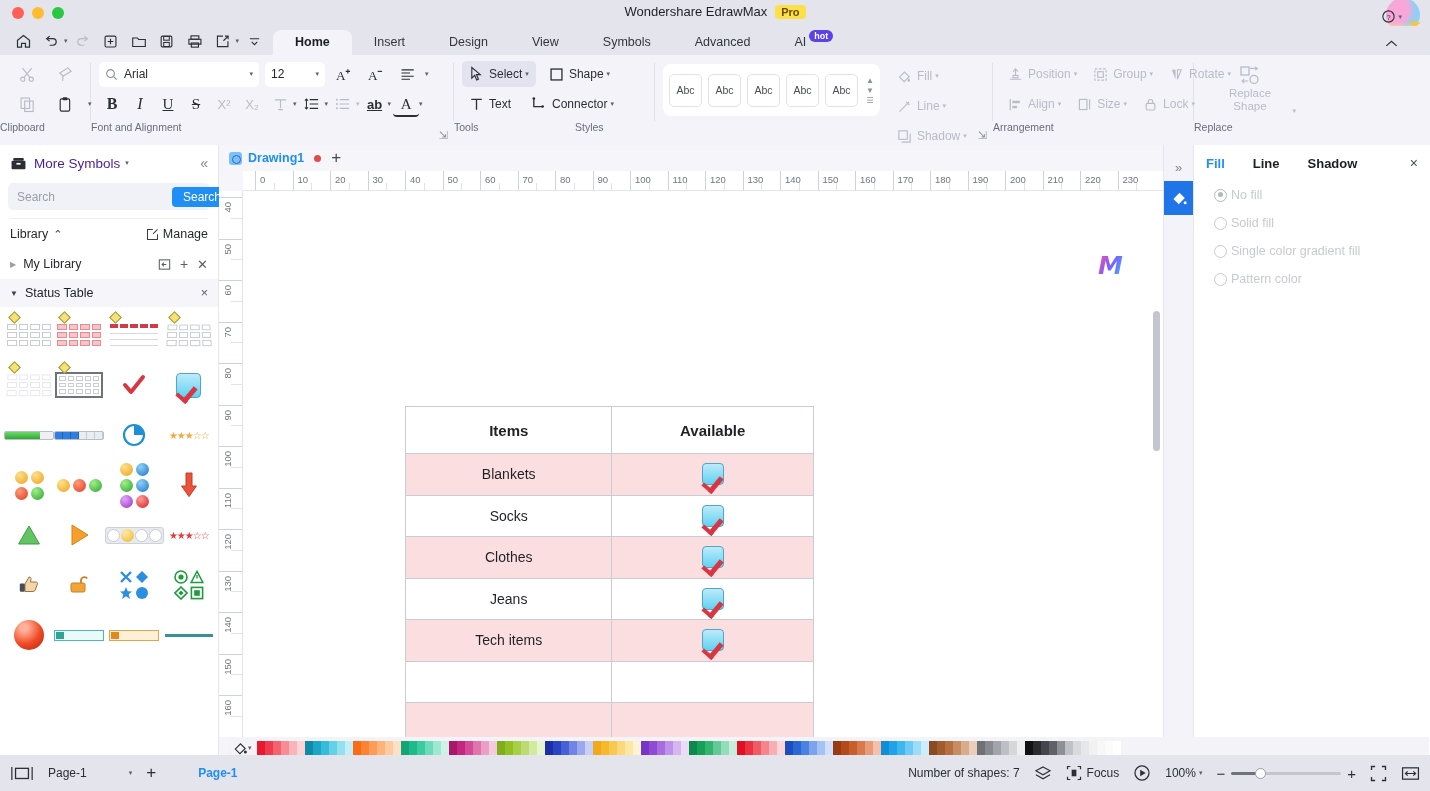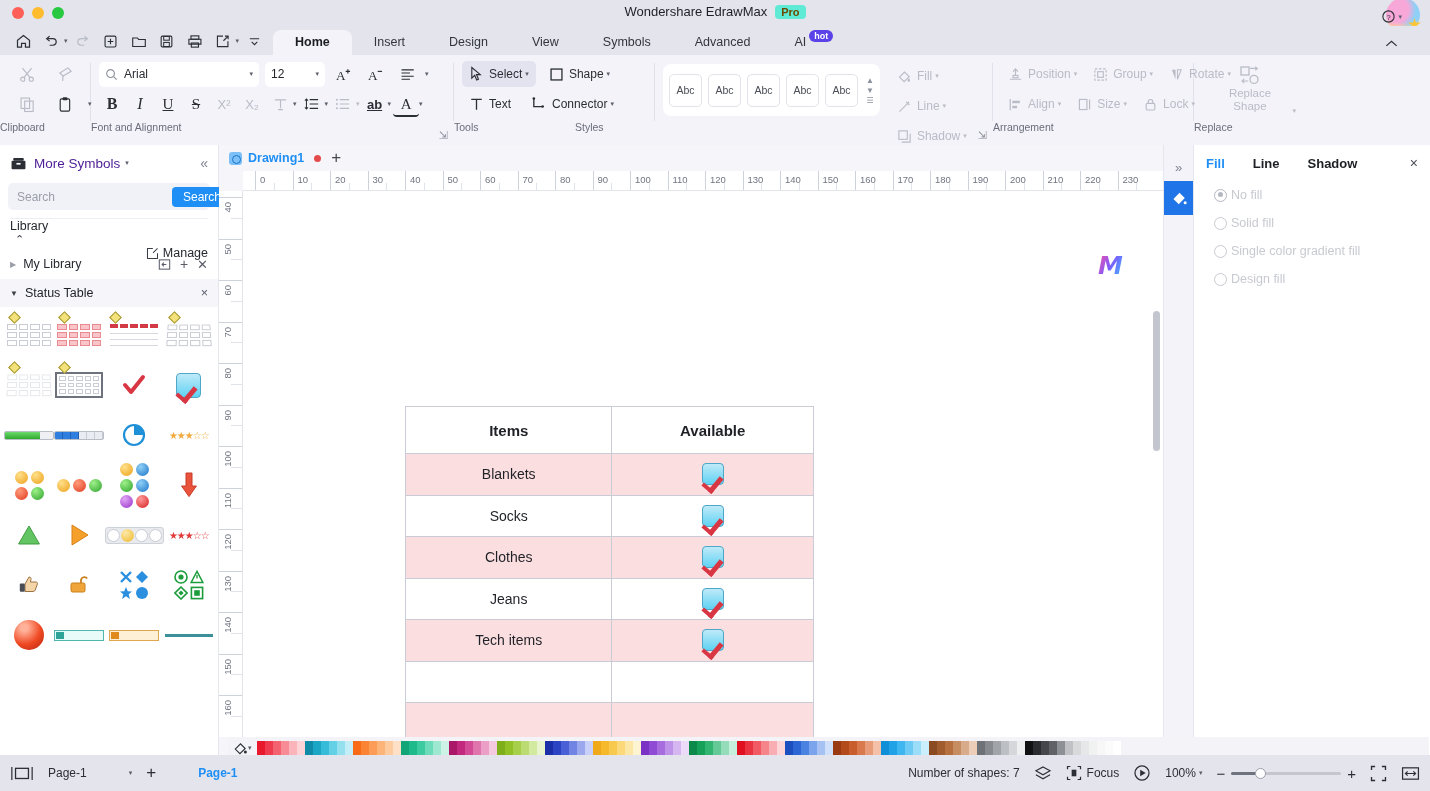--- a/index.html
+++ b/index.html
@@ -15,21 +15,21 @@
   .titlebar { height:26px; position:relative; background:#e3e4ec; }
   .traffic { position:absolute; left:12px; top:7px; display:flex; gap:8px; }
   .dot { width:12px; height:12px; border-radius:50%; }
   .dot.r{background:#ff5f57;} .dot.y{background:#febc2e;} .dot.g{background:#28c840;}
   .apptitle {
     position:absolute; left:0; right:0; top:4px; text-align:center;
     font-size:13px; color:#1e2026; display:flex; justify-content:center;
     align-items:center; gap:8px;
   }
   .pro-badge {
-    background:#5eead4; color:#6b4a00; font-size:11px; font-weight:bold;
+    background:#fde047; color:#6b4a00; font-size:11px; font-weight:bold;
     border-radius:4px; padding:1px 6px;
   }
   .avatar {
     position:absolute; right:10px; top:-2px; width:34px; height:34px; border-radius:50%;
     background:
       radial-gradient(circle at 30% 35%, #f7a8d8 0 38%, rgba(247,168,216,0) 60%),
       radial-gradient(circle at 70% 40%, #8fd0f7 0 35%, rgba(143,208,247,0) 58%),
       radial-gradient(circle at 50% 75%, #ffd98a 0 40%, rgba(255,217,138,0) 62%),
       conic-gradient(#ffb9e5,#c8b6ff,#9fe3ff,#ffd9a8,#ffb9e5);
   }
@@ -119,21 +119,21 @@
   .searchrow input {
     flex:1; border:0; background:transparent; outline:none; font-size:12px;
     font-family:inherit; color:#4a4d56;
   }
   .searchrow input::placeholder{ color:#9a9ea9; }
   .sbtn {
     background:#1f8ff5; color:#fff; font-size:12px; border-radius:4px;
     padding:3px 11px; cursor:pointer;
   }
   .divline { height:1px; background:#edeef3; margin:8px 10px 0; }
-  .librow { height:30px; display:flex; padding:0 10px; font-size:12.5px; color:#25282f;flex-direction:column; }
+  .librow { height:30px; display:flex; align-items:center; padding:0 10px; font-size:12.5px; color:#25282f; }
   .librow .mg { margin-left:auto; display:flex; align-items:center; gap:4px; cursor:pointer; }
   .mylib { height:30px; display:flex; align-items:center; padding:0 10px; font-size:12.5px; color:#25282f; gap:7px; }
   .mylib .acts { margin-left:auto; display:flex; align-items:center; gap:9px; color:#585c68; font-size:12px; }
   .sechead {
     height:28px; display:flex; align-items:center; padding:0 10px; gap:7px;
     font-size:12.5px; color:#1d1f25; background:#f6f6fa;
   }
   .sechead .x { margin-left:auto; color:#585c68; cursor:pointer; }
   .symgrid {
     display:grid; grid-template-columns:repeat(4,1fr); padding:6px 4px;
@@ -1280,21 +1280,21 @@
         <div class="opt">
             <span class="radio"></span>
             <span>Solid fill</span>
           </div>
         <div class="opt">
             <span class="radio"></span>
             <span>Single color gradient fill</span>
           </div>
         <div class="opt">
             <span class="radio"></span>
-            <span>Design fill</span>
+            <span>Pattern color</span>
           </div>
       </div>
     </div>
   </div>
 
   <div class="palettebar">
     <div class="pfill">
       <svg width="15" height="15" viewBox="0 0 16 16">
           <path d="M2.4 8.6 8 3l5 5-5.6 5.6z" fill="none" stroke="#2b2e35" stroke-width="1.2"></path>
           <circle cx="13.2" cy="11.8" r="1.6" fill="#2b2e35"></circle>

